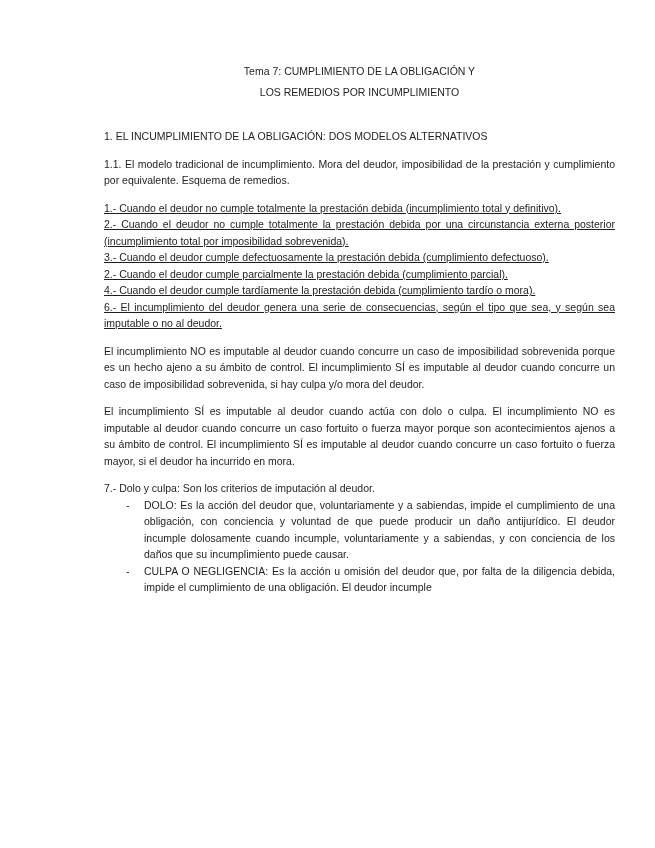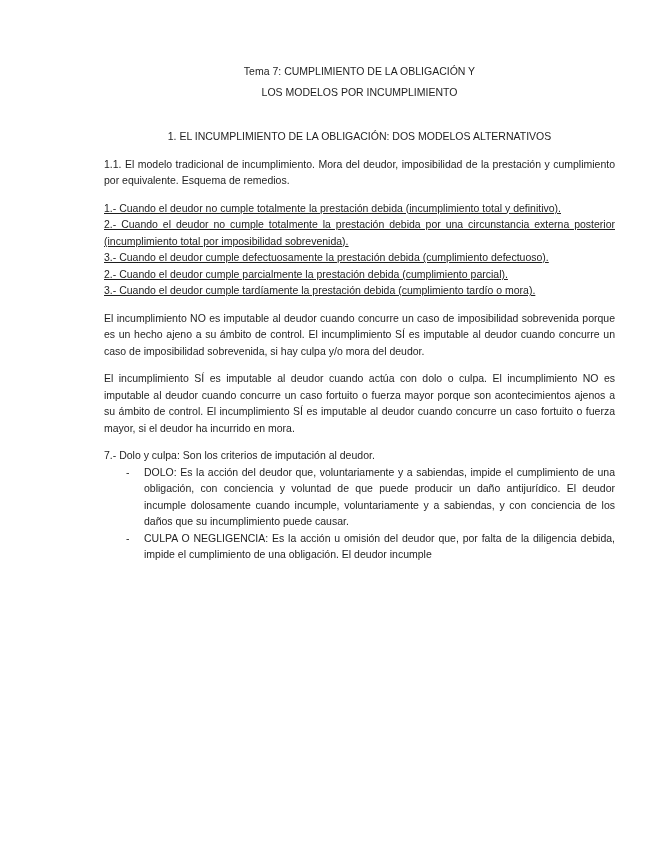--- a/index.html
+++ b/index.html
@@ -21,21 +21,21 @@
     overflow: hidden;
     margin-left: 32px;
   }
   p { margin: 0; }
   .doc-title {
     text-align: center;
     line-height: 21px;
   }
   .section-heading {
     margin-top: 25px;
-    text-align: center;
+    text-align: left;
   }
   .para {
     margin-top: 11px;
     text-align: justify;
   }
   .bullet-row {
     margin: 11px 0 0 22px;
   }
   .bullet-glyph {
     display: inline-block;
@@ -63,35 +63,36 @@
     text-align: justify;
   }
 </style>
 </head>
 <body>
 
 <div class="page">
 
   <header class="doc-title">
     <div class="title-line">Tema 7: CUMPLIMIENTO DE LA OBLIGACIÓN Y</div>
-    <div class="title-line">LOS MODELOS POR INCUMPLIMIENTO</div>
+    <div class="title-line">LOS REMEDIOS POR INCUMPLIMIENTO</div>
   </header>
 
   <p class="section-heading">1. EL INCUMPLIMIENTO DE LA OBLIGACIÓN: DOS MODELOS ALTERNATIVOS</p>
 
   <p class="para">1.1. El modelo tradicional de incumplimiento. Mora del deudor, imposibilidad de la prestación y cumplimiento por equivalente. Esquema de remedios.</p>
 
 
 
   <div class="num-list">
     <p class="num-item">1.- Cuando el deudor no cumple totalmente la prestación debida (incumplimiento total y definitivo).</p>
     <p class="num-item">2.- Cuando el deudor no cumple totalmente la prestación debida por una circunstancia externa posterior (incumplimiento total por imposibilidad sobrevenida).</p>
     <p class="num-item">3.- Cuando el deudor cumple defectuosamente la prestación debida (cumplimiento defectuoso).</p>
     <p class="num-item">2.- Cuando el deudor cumple parcialmente la prestación debida (cumplimiento parcial).</p>
-    <p class="num-item">3.- Cuando el deudor cumple tardíamente la prestación debida (cumplimiento tardío o mora).</p>
+    <p class="num-item">4.- Cuando el deudor cumple tardíamente la prestación debida (cumplimiento tardío o mora).</p>
+    <p class="num-item">6.- El incumplimiento del deudor genera una serie de consecuencias, según el tipo que sea, y según sea imputable o no al deudor.</p>
   </div>
 
   <p class="para">El incumplimiento NO es imputable al deudor cuando concurre un caso de imposibilidad sobrevenida porque es un hecho ajeno a su ámbito de control. El incumplimiento SÍ es imputable al deudor cuando concurre un caso de imposibilidad sobrevenida, si hay culpa y/o mora del deudor.</p>
 
   <p class="para">El incumplimiento SÍ es imputable al deudor cuando actúa con dolo o culpa. El incumplimiento NO es imputable al deudor cuando concurre un caso fortuito o fuerza mayor porque son acontecimientos ajenos a su ámbito de control. El incumplimiento SÍ es imputable al deudor cuando concurre un caso fortuito o fuerza mayor, si el deudor ha incurrido en mora.</p>
 
   <p class="para">7.- Dolo y culpa: Son los criterios de imputación al deudor.</p>
 
   <div class="dash-list">
     <div class="dash-item">

